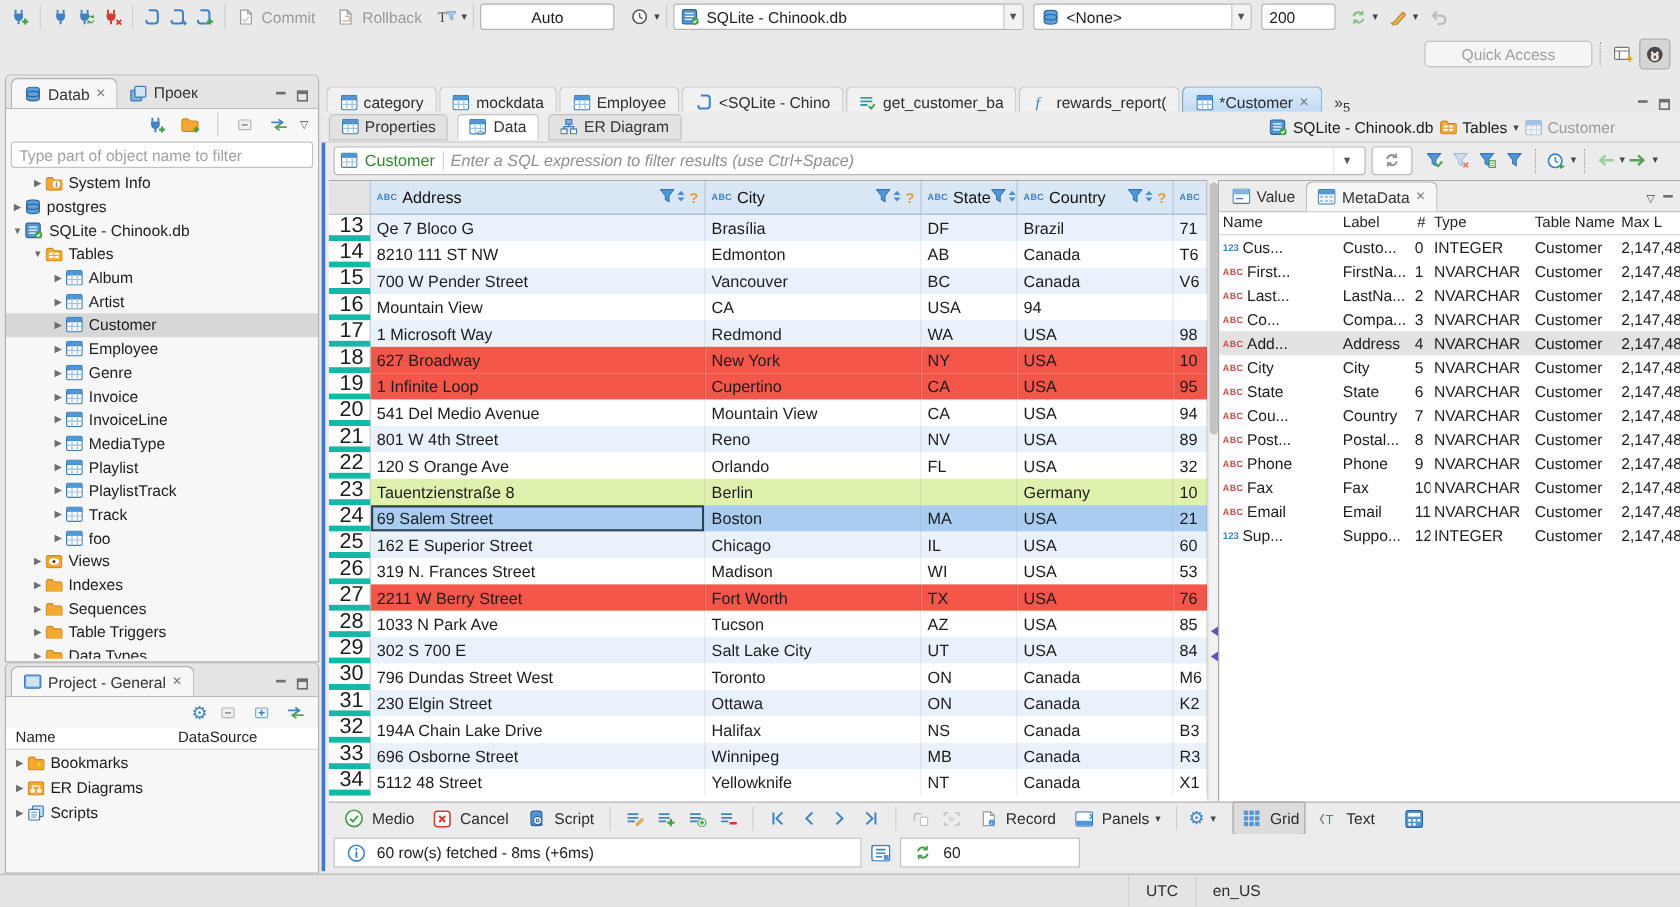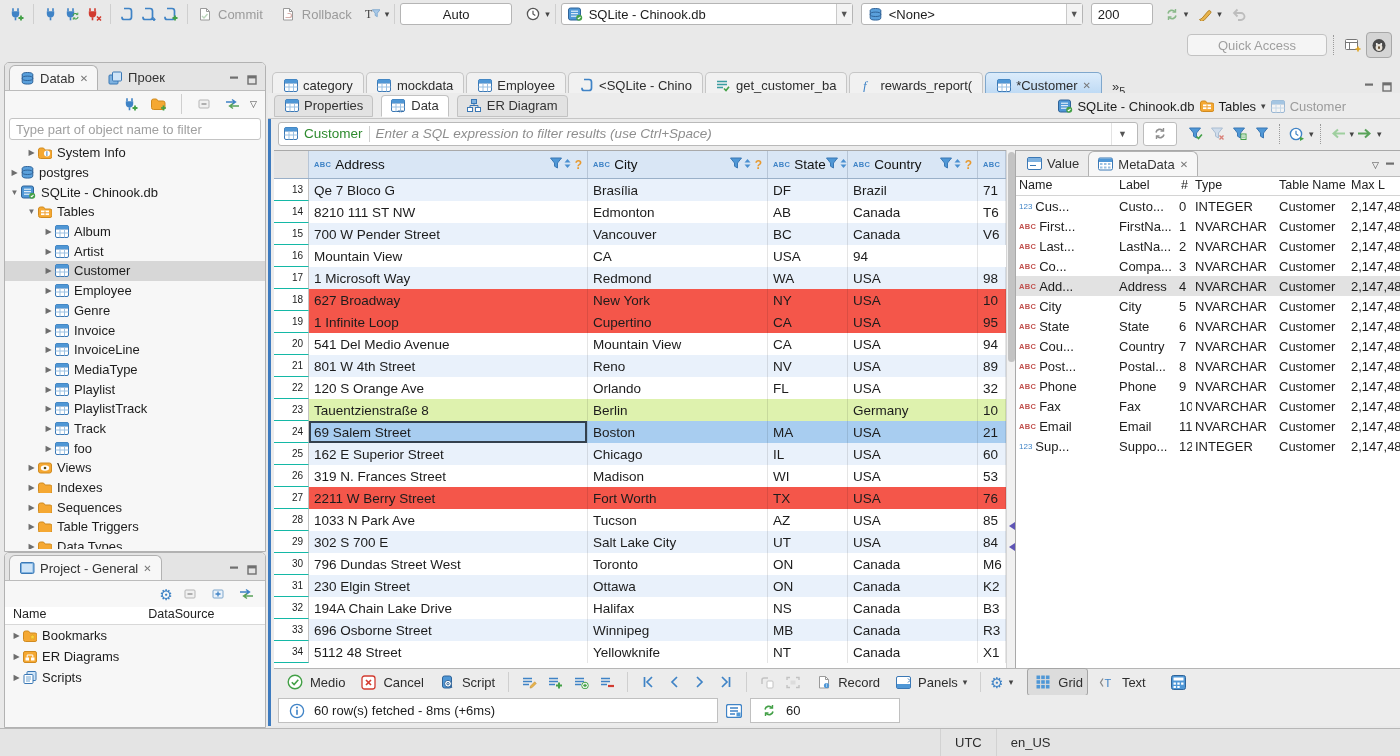--- a/index.html
+++ b/index.html
@@ -62,25 +62,25 @@
 .fi-placeholder{color:#8e8e8e;font-style:italic;font-size:13.5px;flex:1;white-space:nowrap;overflow:hidden}
 .fi-dd{color:#555;font-size:9px;padding:0 6px;border-left:1px solid #e3e3e3;height:100%;display:flex;align-items:center}
 .rbox{height:24px;border:1px solid #bcbcbc;border-radius:3px;background:#fff;display:flex;align-items:center;justify-content:center;padding:0 5px;margin-left:5px}
 
 #grid{position:absolute;left:3px;top:31px;width:732px;height:518px;background:#fff;border-top:1px solid #a9a9a9;overflow:hidden}
 .ghead{display:grid;grid-template-columns:35px 279px 180px 80px 130px 28px;height:28px;background:#d9e6f5;border-bottom:1px solid #9ab0c8}
 .hcell{display:flex;align-items:center;padding:0 5px;border-right:1px solid #b7c5d6;overflow:hidden;white-space:nowrap}
 .hname{font-size:13.5px;color:#111;margin-left:4px;flex:1}
 .abc{font-size:7.5px;font-weight:bold;letter-spacing:.3px;color:#3f83c6;flex:none}
 .abc.red{color:#c0504d}
-.n123{font-size:8px;font-weight:normal;color:#3f83c6;flex:none}
+.n123{font-size:8px;font-weight:bold;color:#3f83c6;flex:none}
 .qmark{color:#e89a2f;font-weight:bold;font-size:12px;margin-left:2px}
 .grow{display:grid;grid-template-columns:35px 279px 180px 80px 130px 28px;height:22px}
 .gc{display:flex;align-items:center;padding:0 5px;border-right:1px solid rgba(0,0,0,.10);overflow:hidden;white-space:nowrap;font-size:13.5px}
-.gnum{justify-content:flex-end;background:#fff;border-right:1px solid #c3c3c3;border-bottom:1px solid #14b8a6;font-size:10px}
+.gnum{justify-content:flex-end;background:#fff;border-right:1px solid #c3c3c3;border-bottom:5px solid #14b8a6;font-size:18px}
 .r-plain .gc{background:#fff}.r-alt .gc{background:#e9f1fb}
 .r-deleted .gc{background:#f4564a}
 .r-added .gc{background:#def2ae}
 .r-selected .gc{background:#a8cdf0}
 .r-plain .gnum,.r-alt .gnum,.r-deleted .gnum,.r-added .gnum,.r-selected .gnum{background:#fff}
 .gc.focused{box-shadow:inset 0 0 0 2px #33404d}
 
 #vscroll{position:absolute;left:735px;top:31px;width:9px;height:518px;background:#f1f1f1;border-left:1px solid #d5d5d5}
 #vscroll .thumb{position:absolute;left:1px;top:2px;width:7px;height:210px;background:#c3c3c3;border-radius:4px}
 .smark{position:absolute;left:0;width:0;height:0;border-top:4px solid transparent;border-bottom:4px solid transparent;border-right:6px solid #5f55b5}
@@ -211,21 +211,21 @@
           <rect x="0.5" y="1" width="12" height="12" rx="2" fill="#4f97d6" stroke="#2f6398"></rect>
           <path d="M3 4.2h7M3 6.7h7M3 9.2h7" stroke="#fff"></path>
           <circle cx="11.2" cy="10.8" r="3" fill="#43a047"></circle>
           <path d="M9.8 10.8l1 1 1.7-2" stroke="#fff" fill="none" stroke-width="1.1"></path>
         </svg>
       </span>
     <span style="flex:1">SQLite - Chinook.db</span>
     <span class="dd">▼</span>
   </div>
   <span style="width:8px"></span>
-  <div class="combo" style="width:222px">
+  <div class="combo" style="width:182px">
     <span class="ic" style="width:16px;height:16px">
         <svg width="13" height="13" viewBox="0 0 13 13">
           <ellipse cx="6.5" cy="2.7" rx="5.3" ry="2.2" fill="#5aa0dc" stroke="#2f6398"></ellipse>
           <path d="M1.2 2.7v7.2a5.3 2.2 0 0 0 10.6 0V2.7" fill="#5aa0dc" stroke="#2f6398"></path>
           <ellipse cx="6.5" cy="6.3" rx="5.3" ry="2.2" fill="none" stroke="#2f6398"></ellipse>
         </svg>
       </span>
     <span style="flex:1">&lt;None&gt;</span>
     <span class="dd">▼</span>
   </div>

